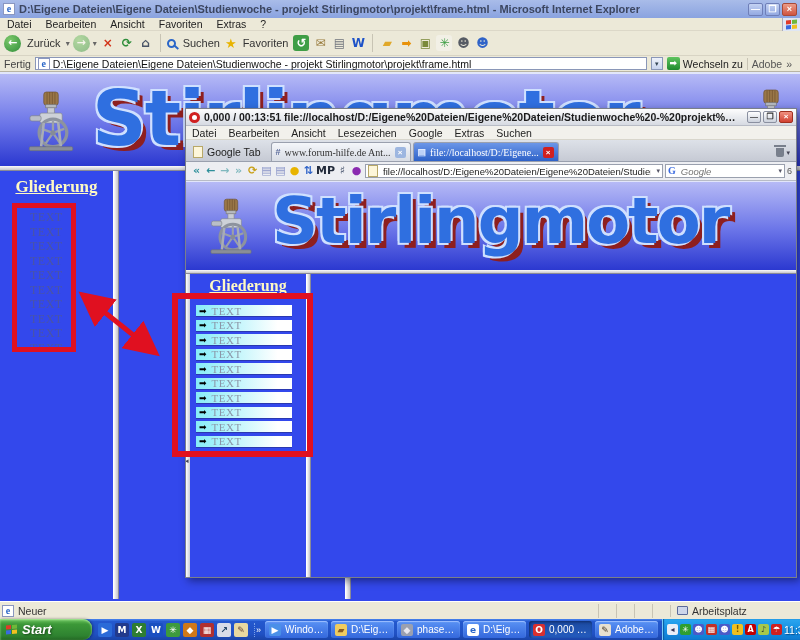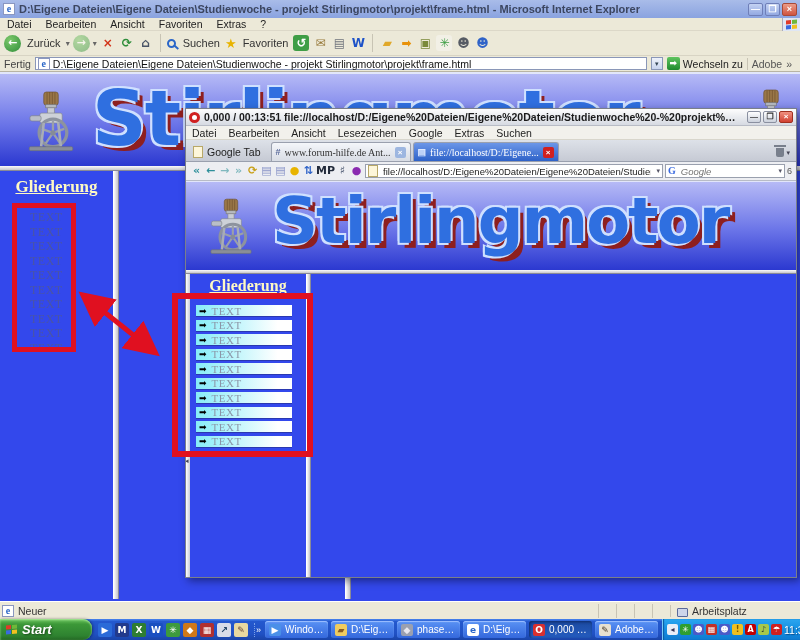--- a/index.html
+++ b/index.html
@@ -129,21 +129,21 @@
   .op-navbar{width:96px;height:12px;margin-bottom:2.5px;display:flex;align-items:center;gap:5px;padding-left:3px;
     background:linear-gradient(90deg,#86ecf8,#ffffff 85%);border-bottom:1px solid #2a38b0;}
   .op-navbar .arr{color:#000;font-size:9px;line-height:12px;}
   .op-navbar .navitem{font:11px/12px "Liberation Serif",serif;color:#8b97a8;letter-spacing:.5px;}
 
   
   .ie-statusbar{position:absolute;left:0;top:601px;width:800px;height:18px;background:#ece9d8;
     border-top:1px solid #fff;display:flex;align-items:center;font-size:10.5px;color:#333;padding:0 2px;}
   .st-left{flex:1;display:flex;align-items:center;gap:4px;}
   .st-pane{width:18px;height:14px;border-left:1px solid #c8c4b4;}
-  .st-right{width:128px;display:flex;align-items:flex-end;gap:4px;border-left:1px solid #c8c4b4;padding-left:6px;}
+  .st-right{width:128px;display:flex;align-items:center;gap:4px;border-left:1px solid #c8c4b4;padding-left:6px;}
   .pc-ic{width:11px;height:9px;background:#cdd6ea;border:1px solid #5a6a9a;border-radius:1px;}
 
   
   .taskbar{position:absolute;left:0;top:619px;width:800px;height:21px;z-index:40;
     background:linear-gradient(#4a86ee 0%,#2458ce 12%,#2051c4 70%,#1a44a8 100%);display:flex;align-items:center;}
   .start-btn{width:92px;height:21px;border-radius:0 9px 9px 0;display:flex;align-items:center;gap:5px;padding:0 10px 0 6px;
     background:linear-gradient(#6cc45e 0%,#3c9838 25%,#2e8230 80%,#246824 100%);
     box-shadow:inset 0 1px 2px #a8e898,1px 0 3px rgba(0,0,0,.4);}
   .start-btn .label{color:#fff;font:bold italic 13px "Liberation Sans",sans-serif;text-shadow:1px 1px 2px #1a4a1a;}
   .ql{display:flex;align-items:center;gap:3px;padding:0 6px;border-right:1px dotted #7aa0e8;}

